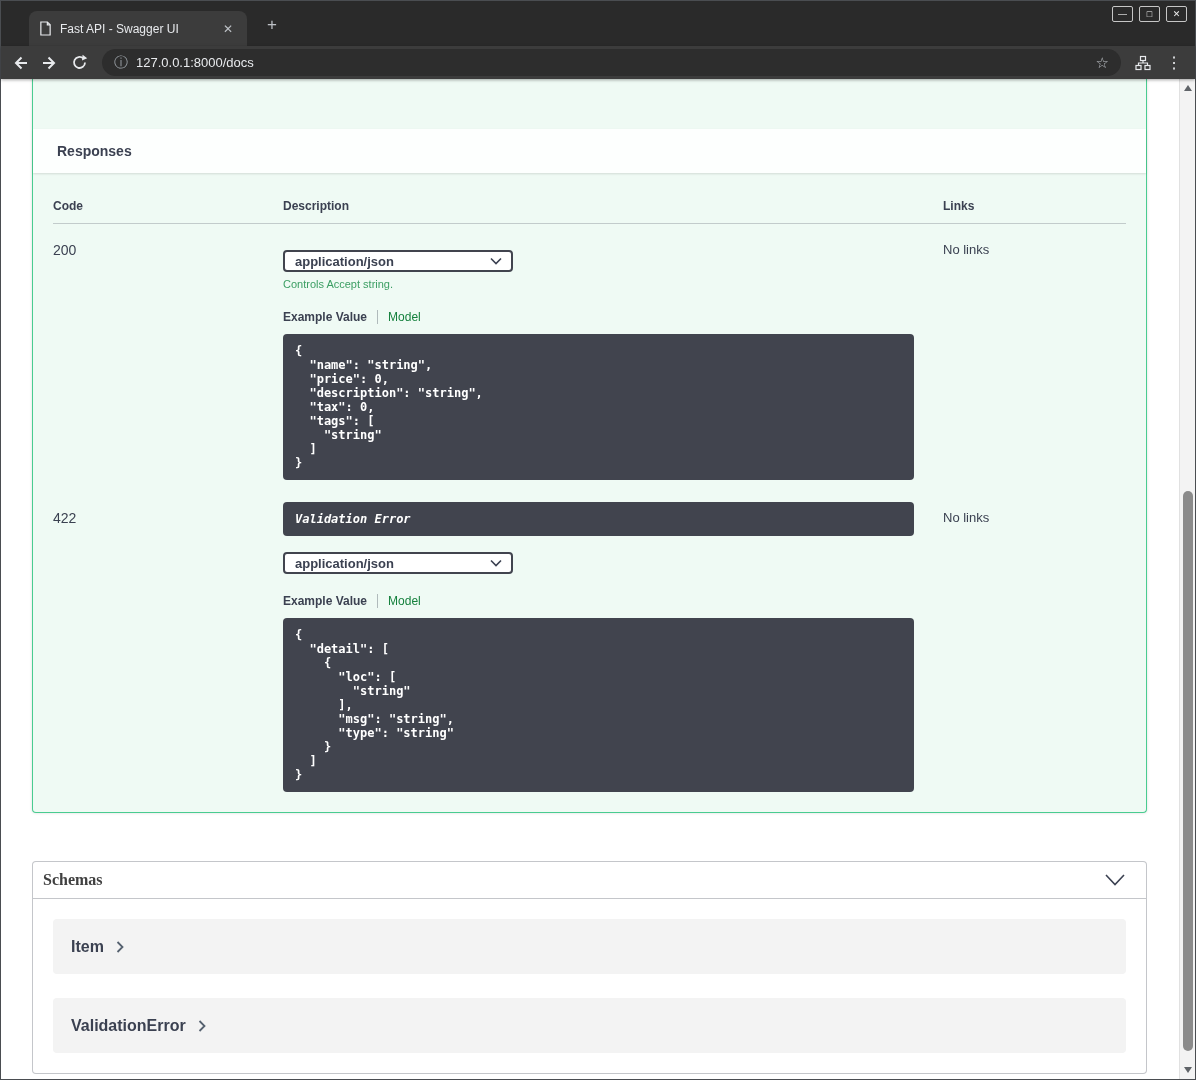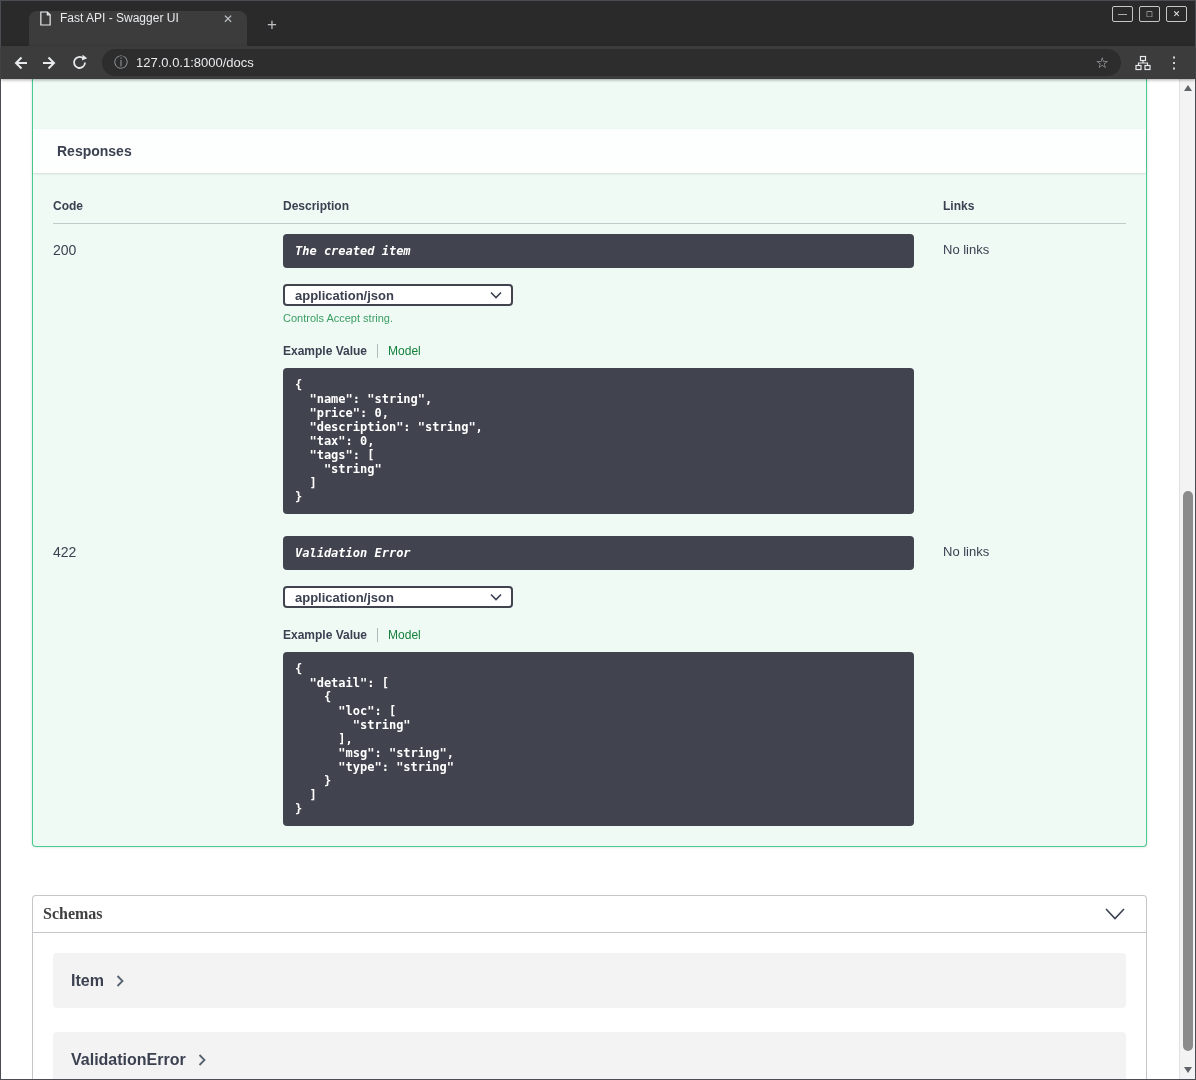--- a/index.html
+++ b/index.html
@@ -7,21 +7,21 @@
   body {
     width:1196px; height:1080px; overflow:hidden;
     font-family:"Liberation Sans", sans-serif;
     background:#fff;
   }
   .window { width:1196px; height:1080px; display:flex; flex-direction:column; border:1px solid #4a4d51; }
 
   
   .titlebar { height:45px; background:#2a2a2a; position:relative; flex:none; }
   .tab { position:absolute; left:28px; top:10px; width:218px; height:35px; background:#3c3c3c;
-         border-radius:8px 8px 0 0; display:flex; align-items:flex-start; padding:0 10px; cursor:default; }
+         border-radius:8px 8px 0 0; display:flex; align-items:center; padding:0 10px; cursor:default; }
   .tab-title { color:#e8eaed; font-size:12px; margin-left:8px; flex:1; white-space:nowrap; overflow:hidden; }
   .tab-close { color:#bdc1c6; font-size:12px; line-height:12px; padding:2px 4px; border-radius:8px; }
   .new-tab { position:absolute; left:260px; top:14px; color:#bdc1c6; font-size:17px; width:22px; height:22px;
              text-align:center; line-height:20px; border-radius:11px; }
   .win-controls { position:absolute; right:8px; top:5px; display:flex; gap:6px; }
   .win-btn { width:21px; height:16px; border:1px solid #c6c6c6; border-radius:2px; color:#ededed;
              font-size:9px; line-height:14px; text-align:center; background:transparent; }
 
   .toolbar { height:33px; background:#3c3c3c; display:flex; align-items:center; padding:0 10px; gap:12px;
              flex:none; box-shadow:0 1px 3px rgba(0,0,0,.35); position:relative; z-index:5; }
@@ -167,21 +167,20 @@
 
           <div class="resp-grid thead">
             <div class="th">Code</div>
             <div class="th">Description</div>
             <div class="th">Links</div>
           </div>
 
           <div class="resp-grid resp-row">
             <div class="code-cell">200</div>
             <div>
-              <div class="resp-desc-box">The created item</div>
               <div class="ct-wrap">
                 <select>
                   <option selected="">application/json</option>
                 </select>
                 <span class="ct-chevron">
                   <svg width="12" height="8" viewBox="0 0 12 8">
                       <path d="M1 1.5 L6 6.5 L11 1.5" stroke="#3b4151" stroke-width="1.6" fill="none"></path>
                     </svg>
                 </span>
               </div>

